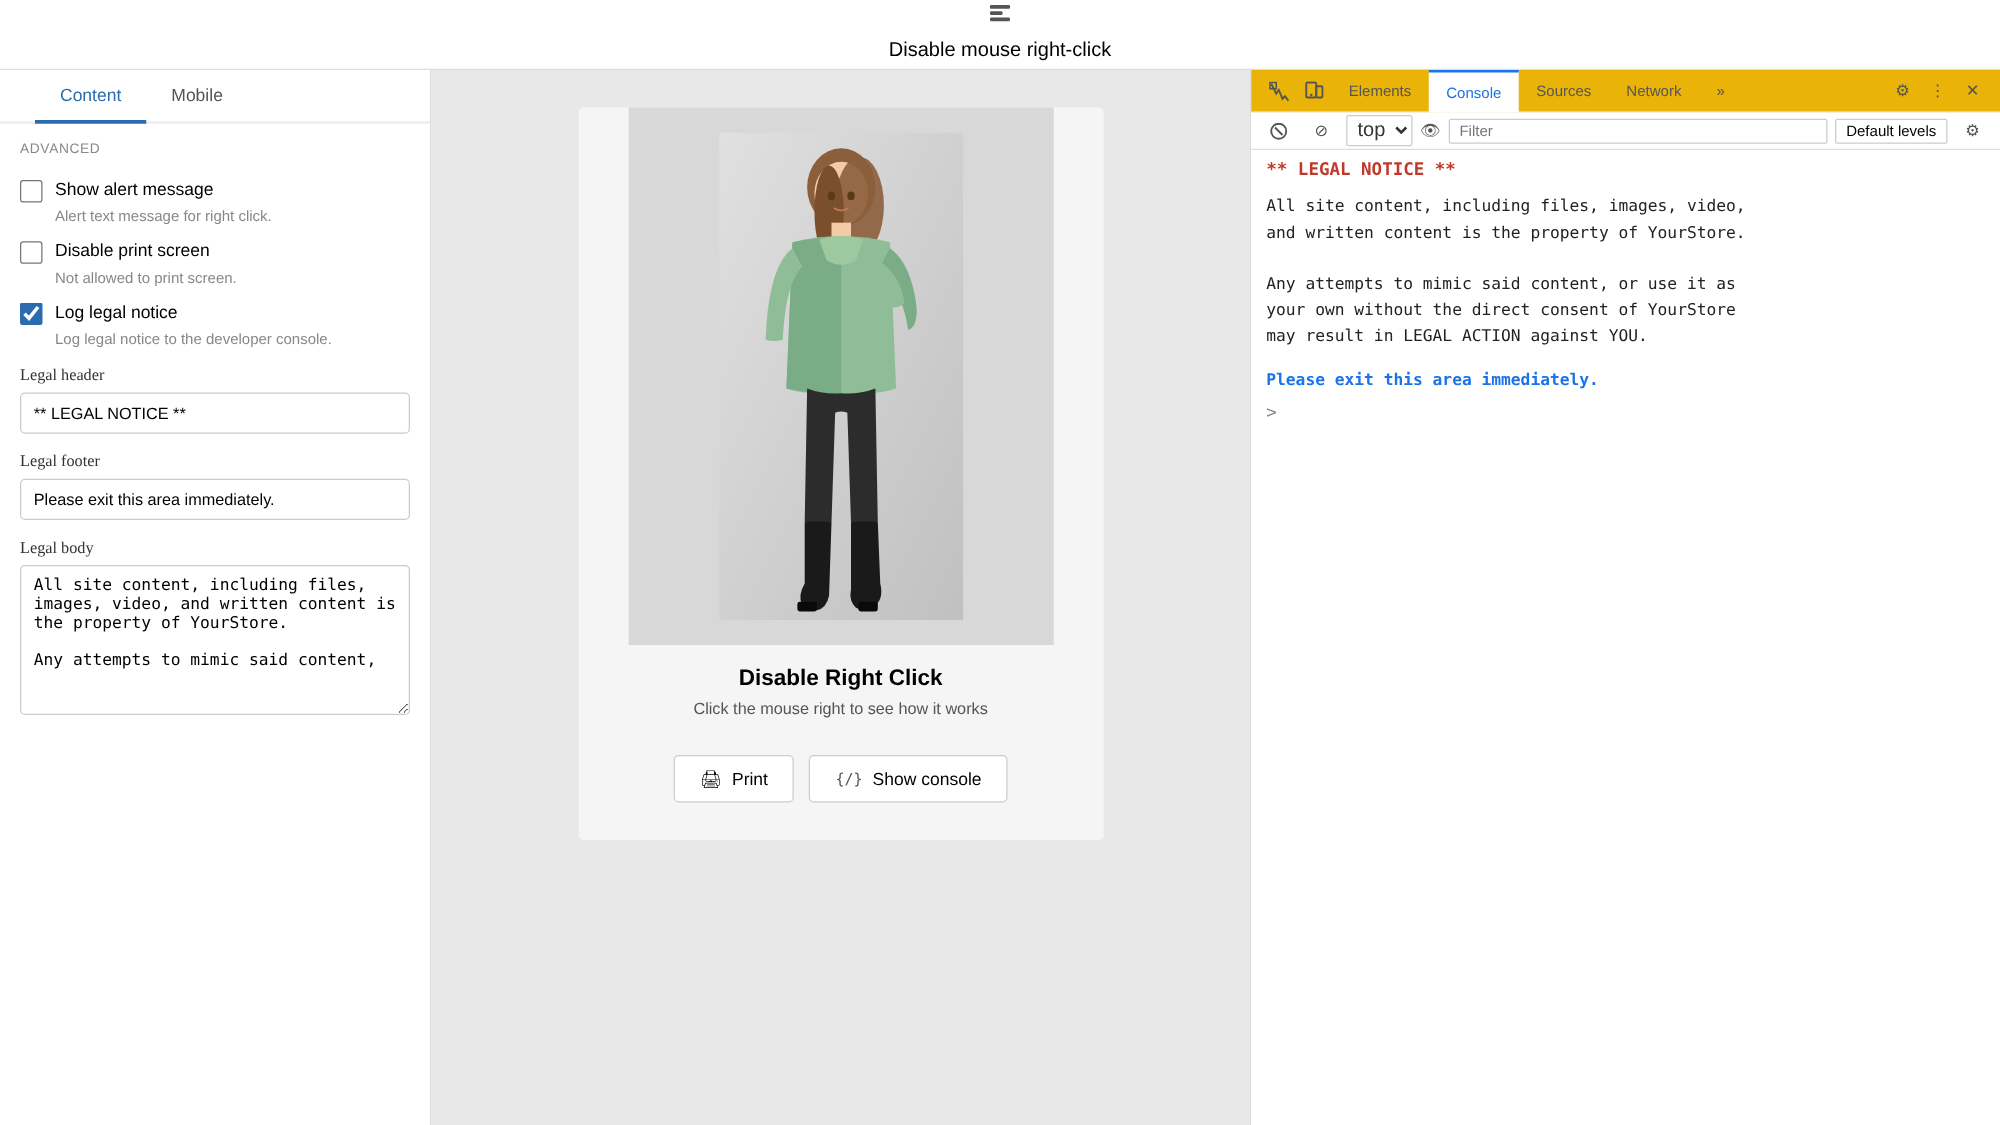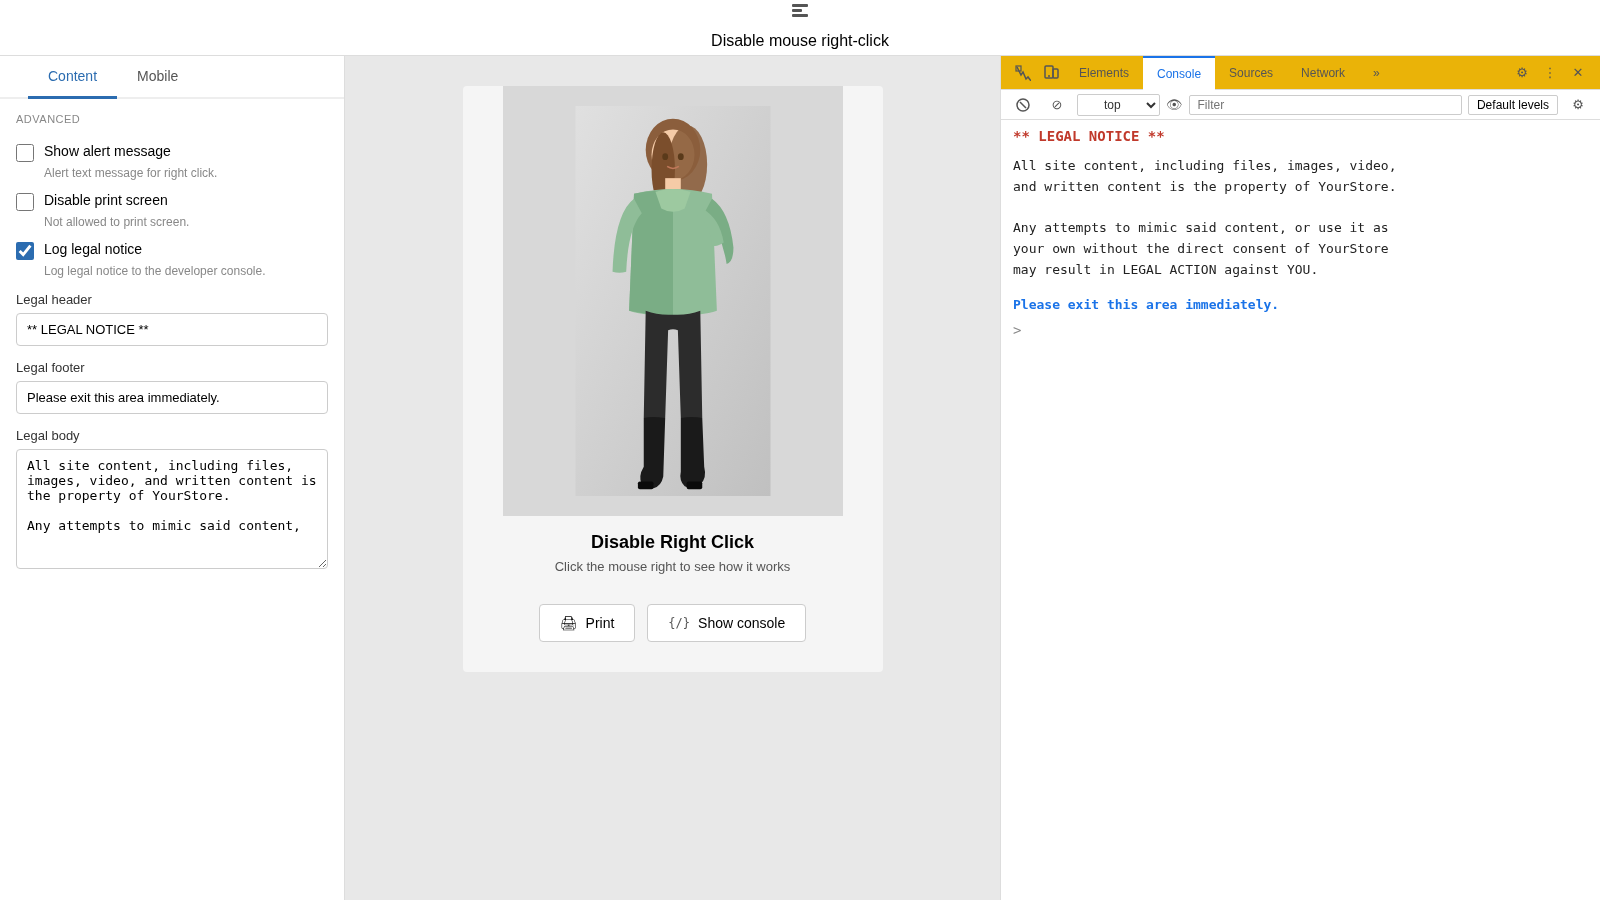--- a/index.html
+++ b/index.html
@@ -47,21 +47,21 @@
 
     .settings-content { padding: 0 16px 16px; }
 
     
     .checkbox-row { display: flex; align-items: flex-start; gap: 10px; margin: 12px 0 4px; }
     .checkbox-row input[type=checkbox] { width: 18px; height: 18px; margin-top: 1px; flex-shrink: 0; cursor: pointer; }
     .checkbox-row label { font-size: 14px; cursor: pointer; }
     .help-text { font-size: 12px; color: #888; margin-bottom: 10px; padding-left: 28px; }
 
     
-    .field-label { font-size: 13px; color: #333; margin: 14px 0 6px; }
+    .field-label { font-size: 13px; color: #333; margin: 14px 0 6px; font-family: Liberation Serif, serif; }
     .field-input {
       width: 100%; padding: 8px 10px; border: 1px solid #ccc; border-radius: 4px;
       font-size: 13px; outline: none;
     }
     .field-textarea {
       width: 100%; padding: 8px 10px; border: 1px solid #ccc; border-radius: 4px;
       font-size: 13px; outline: none; resize: vertical; min-height: 120px;
     }
 
     
@@ -103,21 +103,21 @@
     .devtools-tab.active {
       background: #fff; border-top: 2px solid #1a73e8; color: #1a73e8;
     }
     .devtools-icon-btn { width: 28px; height: 28px; display: flex; align-items: center; justify-content: center; cursor: pointer; color: #555; border-radius: 3px; }
 
     .devtools-toolbar {
       display: flex; align-items: center; height: 30px; border-bottom: 1px solid #ddd;
       padding: 0 8px; gap: 6px; background: #fff;
     }
     .toolbar-select {
-      padding: 2px 22px; border: 1px solid #ccc; border-radius: 2px; font-size: 12px;
+      padding: 2px 4px; border: 1px solid #ccc; border-radius: 2px; font-size: 16px;
       background: #fff; color: #333;
     }
     .toolbar-eye { color: #555; cursor: pointer; }
     .filter-input {
       flex: 1; padding: 2px 8px; border: 1px solid #ccc; border-radius: 2px;
       font-size: 12px; outline: none;
     }
     .levels-btn { padding: 2px 8px; border: 1px solid #ccc; border-radius: 2px; font-size: 12px; background: #fff; cursor: pointer; }
 
     .console-output {

